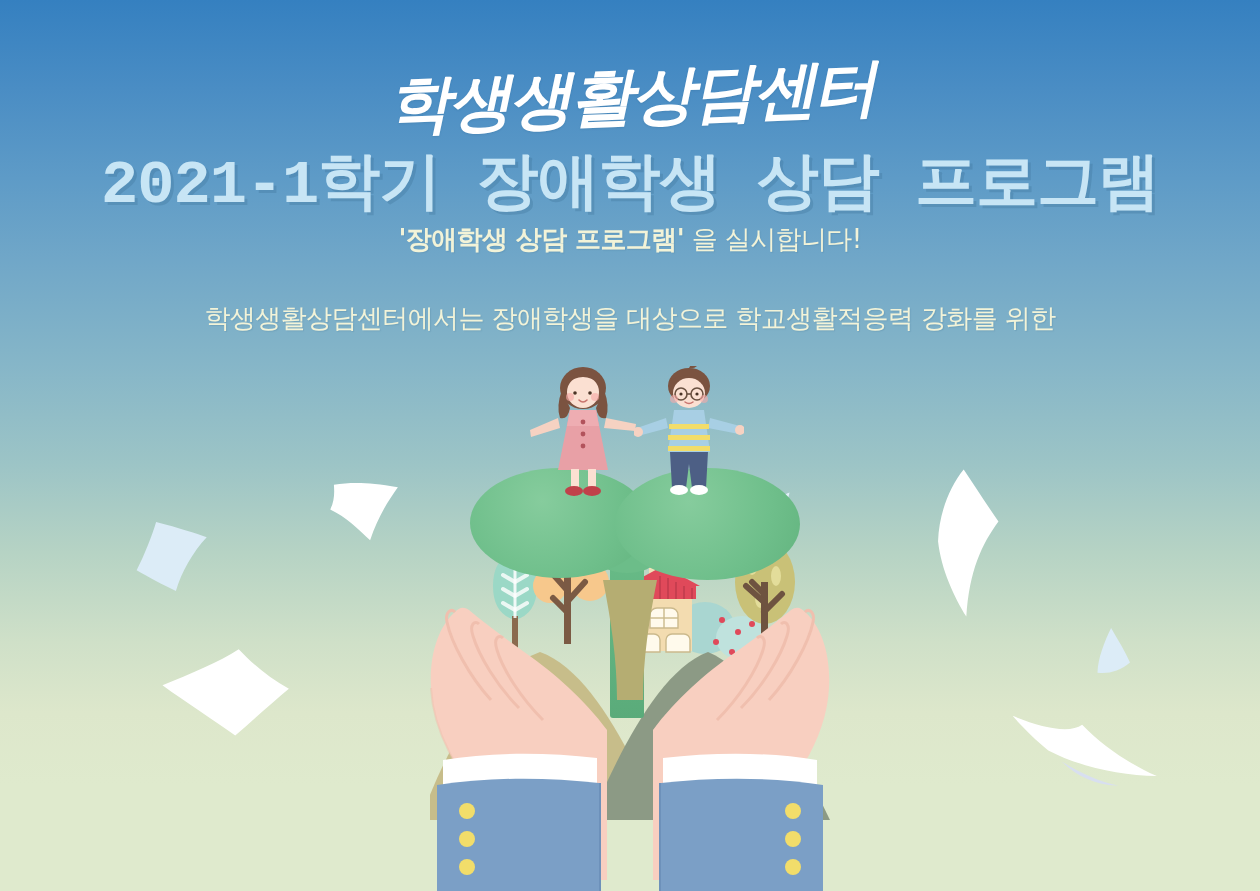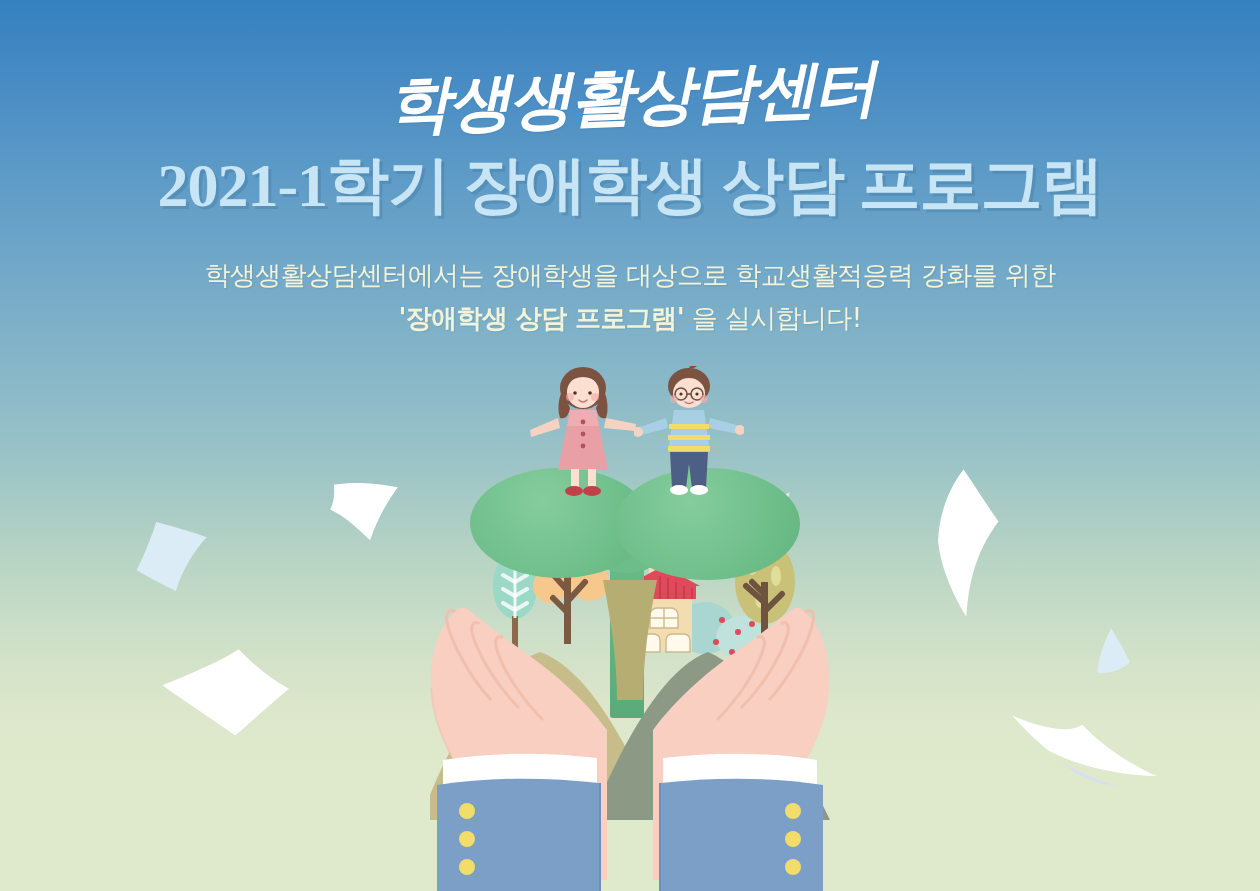--- a/index.html
+++ b/index.html
@@ -43,21 +43,21 @@
     font-style: italic;
     letter-spacing: -2px;
     color: #ffffff;
     line-height: 1.1;
     transform: rotate(-2.2deg);
     text-shadow: 0 1px 2px rgba(40,90,130,0.18);
   }
   #main-title {
     margin: 0;
     padding-top: 22px;
-    font-family: Liberation Serif, serif;
+    font-family: Liberation Mono, monospace;
     font-size: 62px;
     font-weight: 700;
     letter-spacing: -1px;
     color: #c7e5f5;
     line-height: 1.05;
     text-shadow: 3px 3px 0 rgba(58,112,150,0.30);
   }
   .desc-line {
     margin: 0;
     font-family: "DejaVu Sans", sans-serif;
@@ -347,19 +347,19 @@
         </g>
 
         <path d="M208 0 C216 40, 222 80, 222 120 L248 120 C248 80, 254 40, 262 0 Z" fill="#b5ad72"></path>
       </svg>
     </div>
   </div>
 
   <div class="text-layer">
     <h1 id="brush-title">학생생활상담센터</h1>
     <h2 id="main-title">2021-1학기 장애학생 상담 프로그램</h2>
-    <p class="desc-line" id="desc-line-1">학생생활상담센터에서는 장애학생을 대상으로  학교생활적응력 강화를 위한</p>
     <p class="desc-line" id="desc-line-2">
       <span class="desc-strong">'장애학생 상담 프로그램'</span><span> 을 실시합니다!</span>
     </p>
+    <p class="desc-line" id="desc-line-1">학생생활상담센터에서는 장애학생을 대상으로  학교생활적응력 강화를 위한</p>
   </div>
 
 </div>
 
 </body></html>

